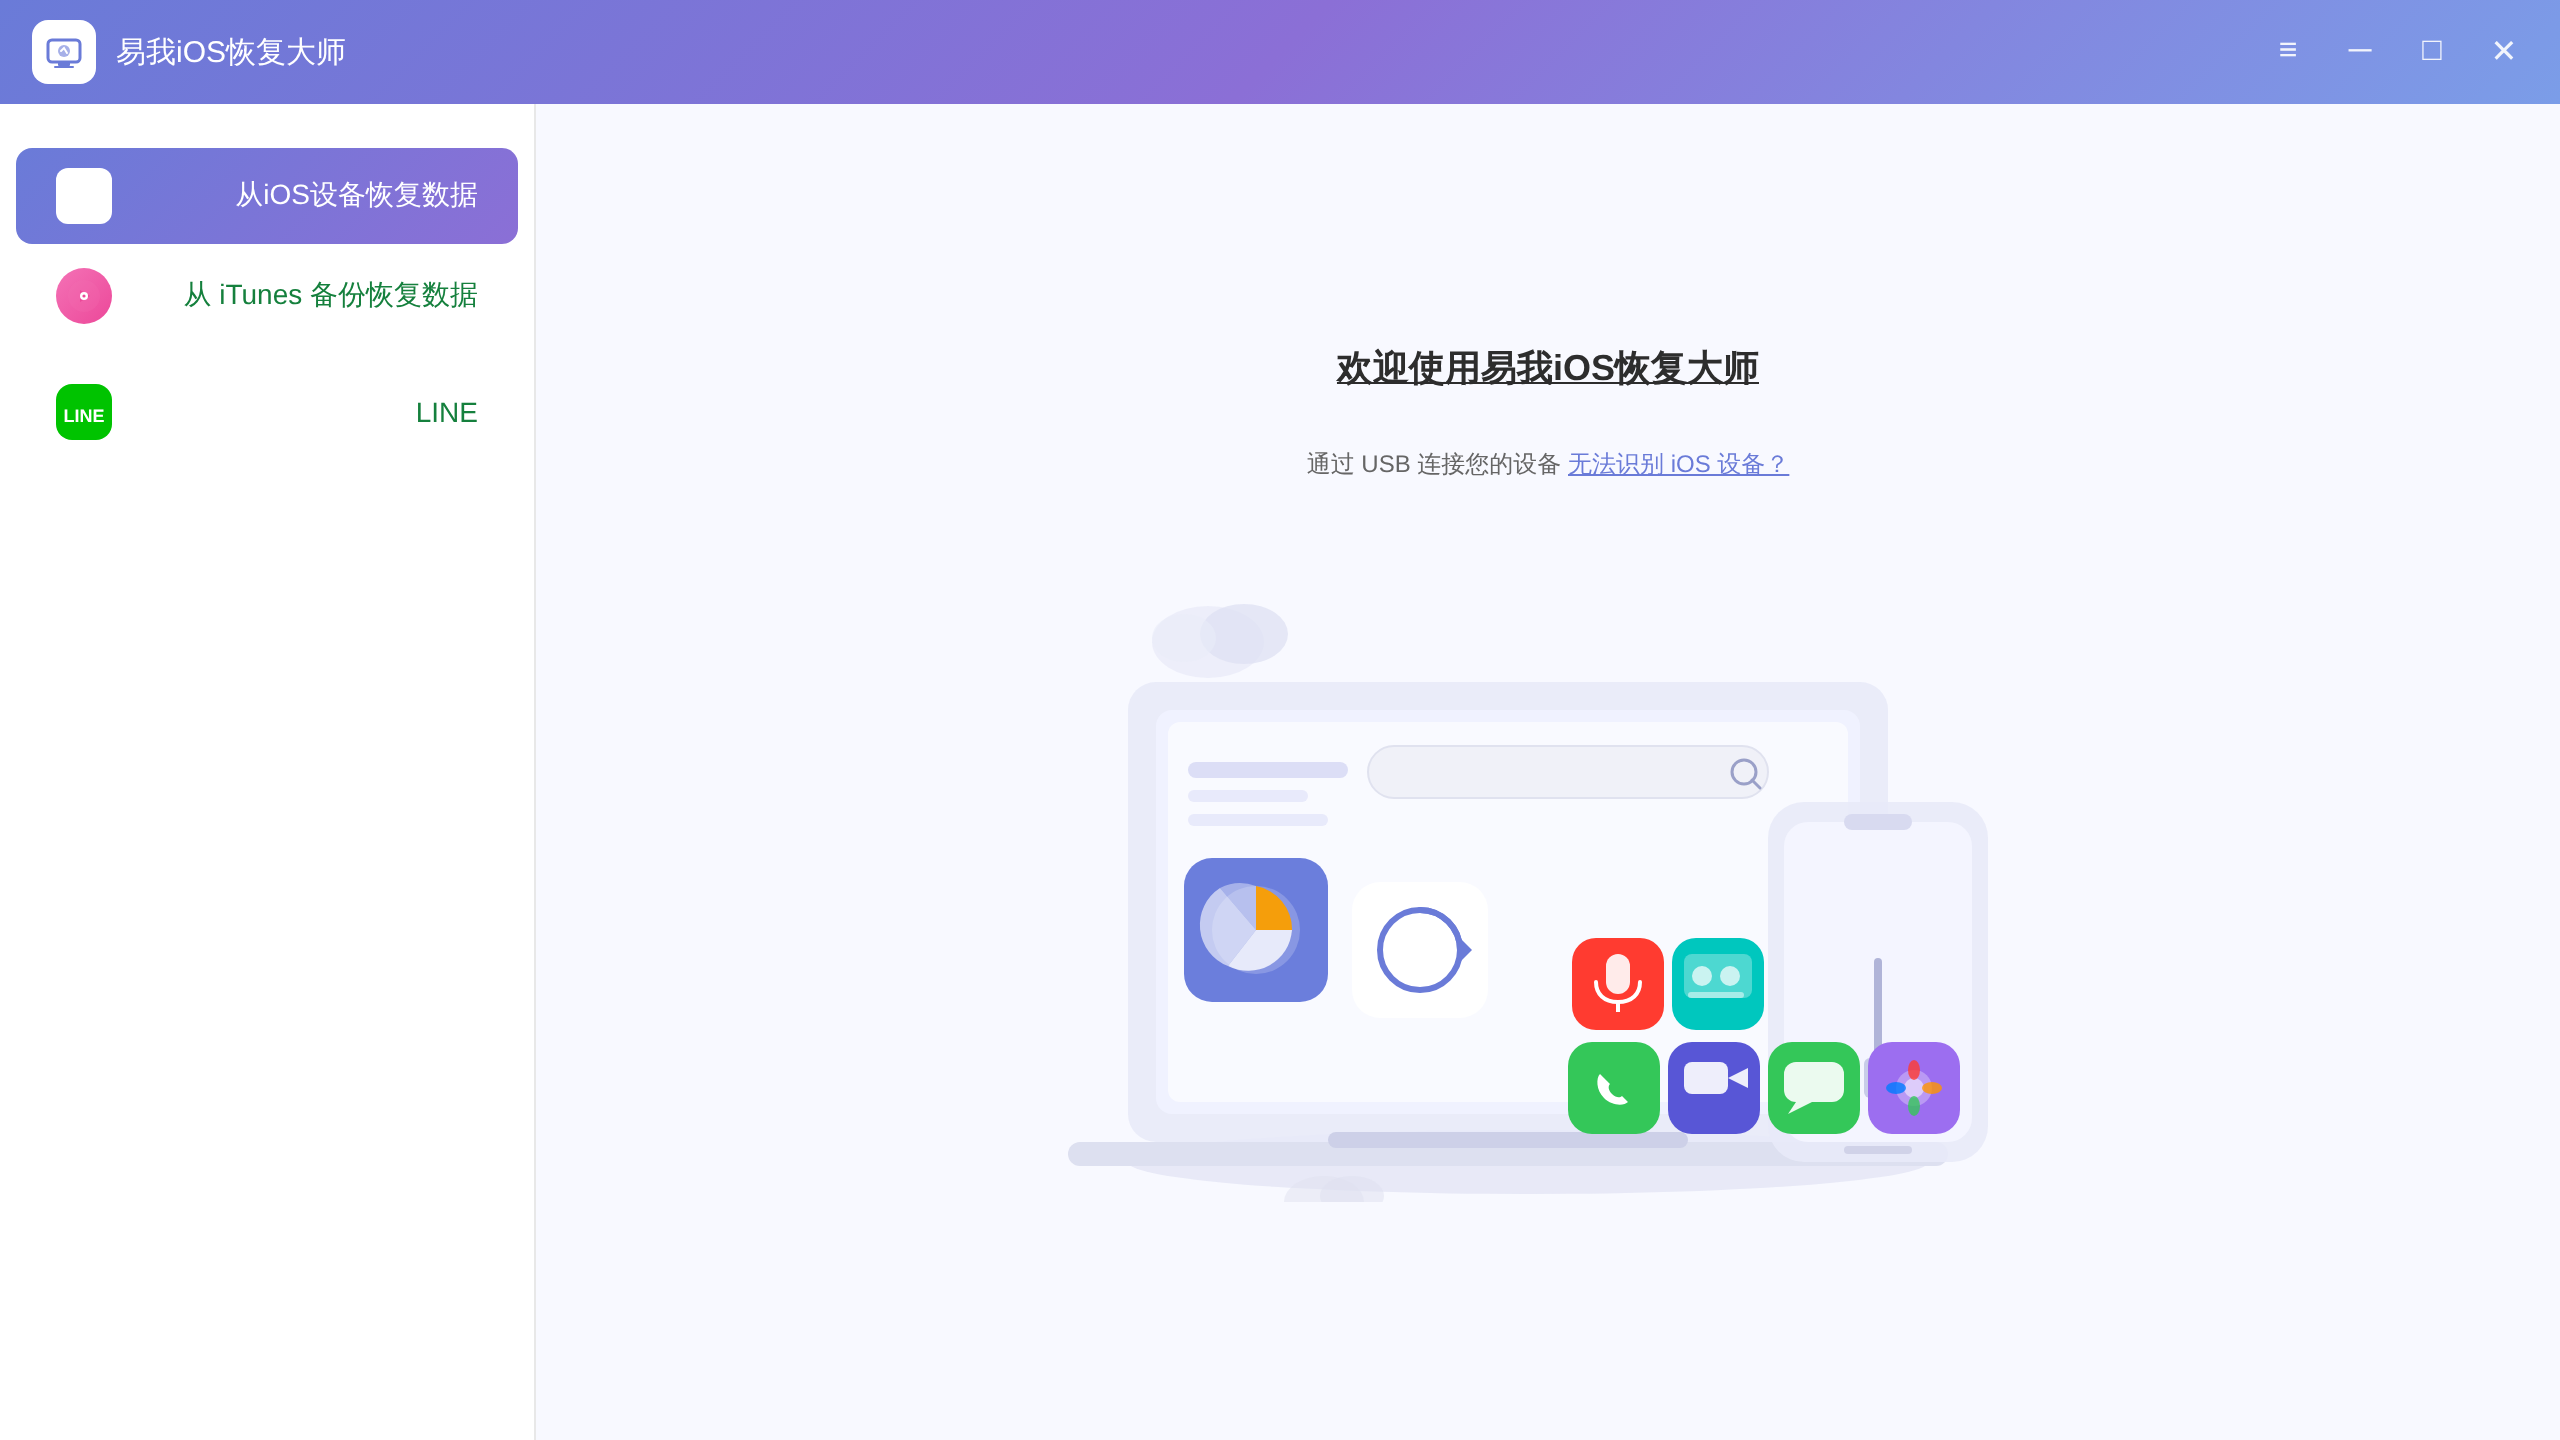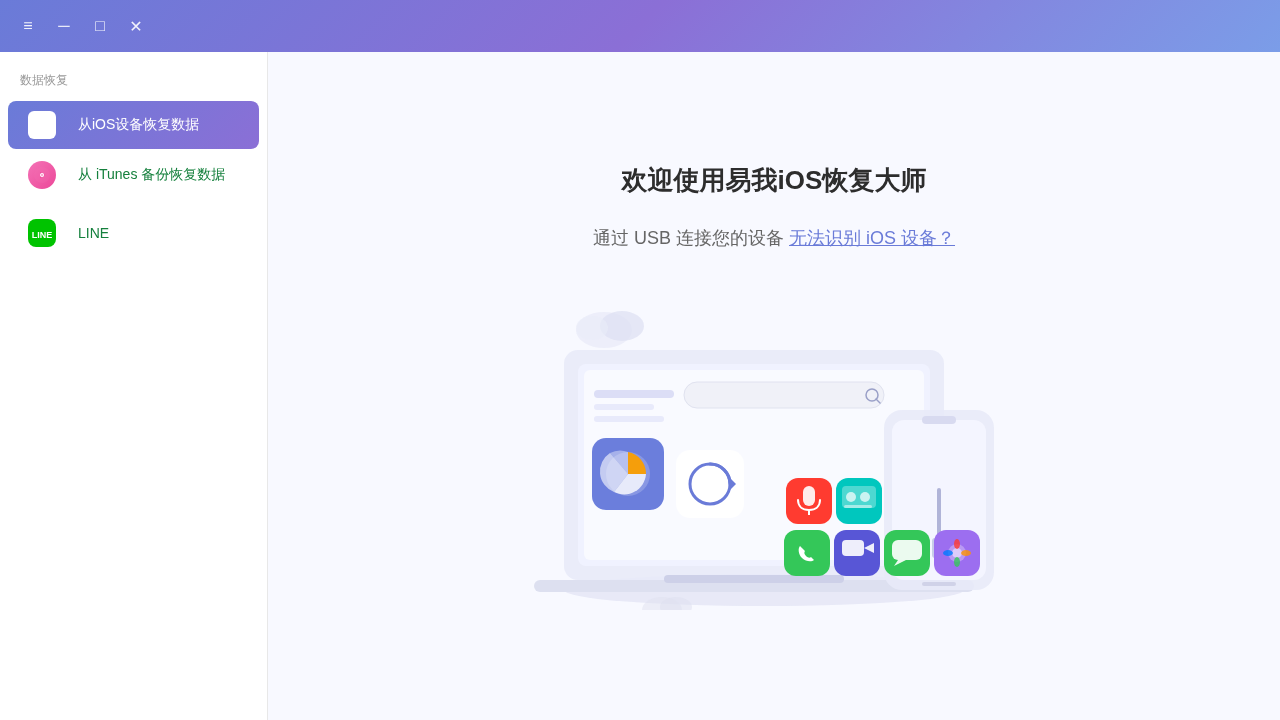--- a/index.html
+++ b/index.html
@@ -74,26 +74,27 @@
     }
     .sidebar-section-label {
       font-size: 12px;
       color: #999;
       padding: 0 20px 10px 20px;
       font-weight: 400;
     }
     .sidebar-item {
       display: flex;
       align-items: center;
-      gap: 22px;
+      gap: 12px;
       padding: 10px 20px;
       cursor: pointer;
       border-radius: 8px;
       margin: 2px 8px;
       transition: background 0.2s;
+      justify-content: space-between;
     }
     .sidebar-item.active {
       background: linear-gradient(135deg, #6a7bd8, #8b6fd6);
       border-radius: 8px;
     }
     .sidebar-item.active .item-label {
       color: white;
     }
     .sidebar-item.active .item-icon {
       filter: brightness(0) invert(1);
@@ -158,28 +159,29 @@
       flex: 1;
       background: #f8f9ff;
       display: flex;
       flex-direction: column;
       align-items: center;
       justify-content: center;
       position: relative;
       overflow: hidden;
     }
     .welcome-title {
-      font-size: 26px;
+      font-size: 18px;
       font-weight: 600;
       color: #2d2d2d;
       margin-bottom: 28px;
       text-align: center;
+      text-decoration: underline;
     }
     .welcome-subtitle {
-      font-size: 18px;
+      font-size: 12px;
       color: #666;
       text-align: center;
       margin-bottom: 30px;
     }
     .welcome-subtitle a {
       color: #6a7bd8;
       text-decoration: underline;
       cursor: pointer;
     }
 
@@ -188,32 +190,43 @@
       width: 580px;
       height: 320px;
       position: relative;
       margin-top: 10px;
     }
   </style>
 </head>
 <body>
 
 <div class="title-bar">
+  <div class="title-left">
+    <div class="app-logo">
+      <svg width="20" height="20" viewBox="0 0 20 20" fill="none">
+        <rect x="2" y="4" width="16" height="11" rx="2" stroke="#6a7bd8" stroke-width="1.5" fill="none"></rect>
+        <rect x="7" y="15" width="6" height="2" rx="0.5" fill="#6a7bd8"></rect>
+        <rect x="5" y="17" width="10" height="1" rx="0.5" fill="#6a7bd8"></rect>
+        <circle cx="10" cy="9.5" r="3" fill="#6a7bd8" opacity="0.6"></circle>
+        <path d="M8.5 9.5 L10 8 L11.5 10.5" stroke="white" stroke-width="1" fill="none" stroke-linecap="round"></path>
+      </svg>
+    </div>
+    <span class="app-title">易我iOS恢复大师</span>
+  </div>
   <div class="title-controls">
     <div class="title-btn">≡</div>
     <div class="title-btn">─</div>
     <div class="title-btn">□</div>
     <div class="title-btn">✕</div>
   </div>
 </div>
 
 <div class="main-layout">
 
   <div class="sidebar">
-    <div class="sidebar-section-label">数据恢复</div>
 
     <div class="sidebar-item active">
       <div class="item-icon icon-ios">
         <svg width="20" height="20" viewBox="0 0 20 20" fill="none">
           <path d="M10 3C7 3 5 5.5 5 8s1.5 4 3 5l2 2 2-2c1.5-1 3-2.5 3-5s-2-5-5-5z" fill="white" opacity="0.9"></path>
           <circle cx="10" cy="8" r="2" fill="#6a7bd8"></circle>
         </svg>
       </div>
       <span class="item-label">从iOS设备恢复数据</span>
     </div>

